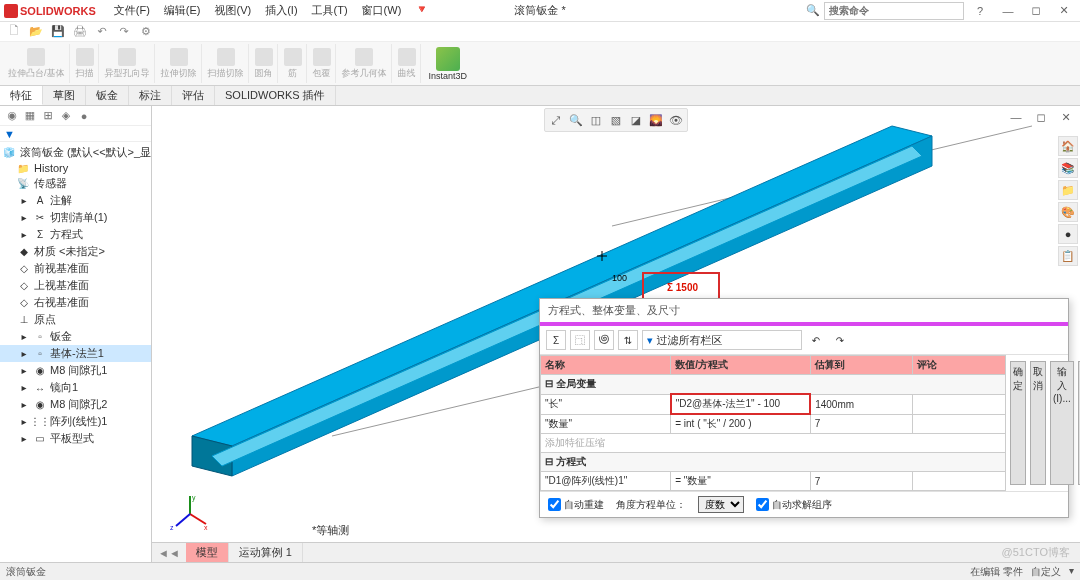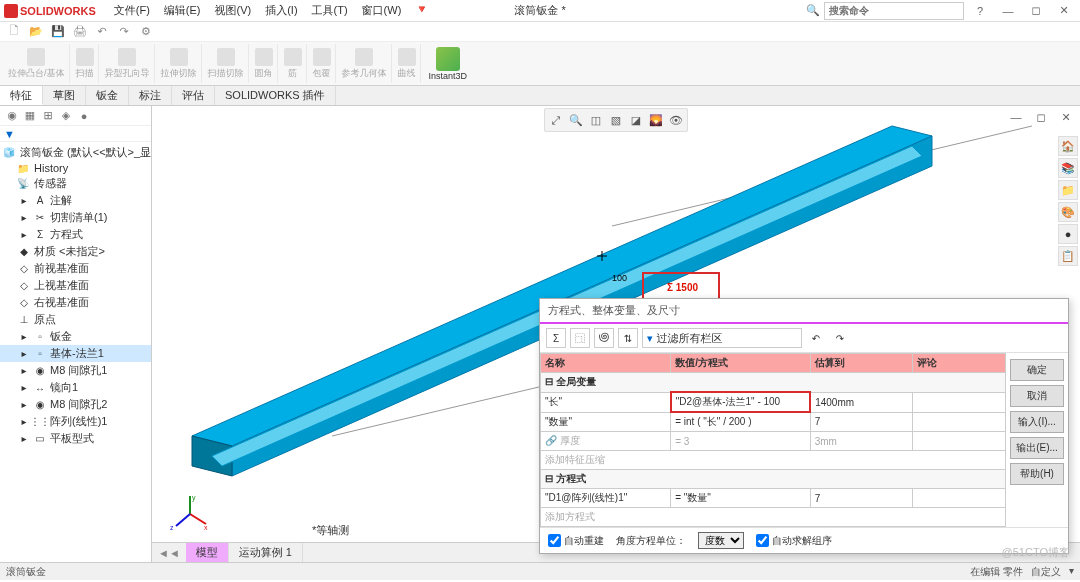--- a/index.html
+++ b/index.html
@@ -59,36 +59,36 @@
 
 .part-svg { position: absolute; top: 0; left: 0; }
 .dim-box { position: absolute; border: 2px solid #d92b2b; }
 
 
 .triad { position: absolute; left: 18px; bottom: 28px; width: 40px; height: 40px; }
 
 
 .bottom-tabs { position: absolute; left: 0; bottom: 0; height: 20px; display: flex; align-items: center; background: #f0f0f0; border-top: 1px solid #ccc; width: 100%; }
 .b-tab { padding: 2px 10px; font-size: 11px; cursor: pointer; border-right: 1px solid #ddd; }
-.b-tab.active { background: #f0abfc; }
+.b-tab.active { background: #fca5a5; }
 .axis-label { position: absolute; left: 160px; bottom: 24px; font-size: 11px; color: #333; }
 
 
 .status-bar { height: 18px; background: #f0f0f0; border-top: 1px solid #ccc; display: flex; align-items: center; padding: 0 6px; font-size: 10px; color: #555; }
 .status-right { margin-left: auto; display: flex; gap: 8px; }
 
 
 .eq-dialog { position: absolute; left: 539px; top: 298px; width: 530px; background: #fff; border: 1px solid #aaa; box-shadow: 2px 2px 8px rgba(0,0,0,0.2); }
-.eq-title { padding: 4px 8px; font-size: 11px; color: #555; border-bottom: 2px solid #d946ef; }
+.eq-title { padding: 4px 8px; font-size: 11px; color: #555; border-bottom: 4px solid #d946ef; }
 .eq-toolbar { padding: 4px 6px; display: flex; align-items: center; gap: 4px; border-bottom: 1px solid #e0e0e0; }
 .eq-tb-btn { width: 20px; height: 20px; border: 1px solid #ccc; display: flex; align-items: center; justify-content: center; cursor: pointer; font-size: 10px; }
 .eq-filter { border: 1px solid #ccc; height: 20px; width: 160px; display: flex; align-items: center; padding: 0 4px; }
 .eq-body { display: flex; }
 .eq-table-wrap { flex: 1; }
-.eq-side { width: 62px; padding: 6px 4px; display: flex; flex-direction: column; gap: 4px; }
+.eq-side { width: 62px; padding: 6px 4px; display: flex; flex-direction: row; gap: 4px; }
 .eq-side-btn { border: 1px solid #adadad; background: #e1e1e1; padding: 3px 2px; font-size: 10px; text-align: center; cursor: pointer; }
 .eq-table { width: 100%; border-collapse: collapse; font-size: 10px; }
 .eq-table th, .eq-table td { border: 1px solid #ccc; padding: 2px 4px; text-align: left; height: 18px; }
 .eq-table th { background: #fca5a5; font-weight: bold; }
 .eq-section td { background: #f7f7f7; font-weight: bold; }
 .eq-gray td { color: #aaa; }
 .eq-highlight { border: 2px solid #d92b2b !important; }
 .eq-footer { padding: 4px 8px; display: flex; align-items: center; gap: 12px; border-top: 1px solid #e0e0e0; font-size: 10px; }
 .eq-footer label { display: flex; align-items: center; gap: 3px; }
 .eq-footer select { border: 1px solid #666; font-size: 10px; padding: 1px 2px; }
@@ -411,40 +411,31 @@
           <td>1400mm</td>
               <td></td>
         </tr>
         <tr>
           <td>"数量"</td>
           <td>= int ( "长" / 200 )</td>
           <td>7</td>
               <td></td>
         </tr>
         <tr class="eq-gray">
-          <td><span>🔗</span> <span>厚度</span></td>
-          <td>= 3</td>
-          <td>3mm</td>
-              <td></td>
-        </tr>
-        <tr class="eq-gray">
               <td colspan="4">添加特征压缩</td>
             </tr>
         <tr class="eq-section">
               <td colspan="4"><span>⊟</span> <span>方程式</span></td>
             </tr>
         <tr>
           <td>"D1@阵列(线性)1"</td>
           <td>= "数量"</td>
           <td>7</td>
               <td></td>
         </tr>
-        <tr class="eq-gray">
-              <td colspan="4">添加方程式</td>
-            </tr>
       </tbody>
         </table>
     </div>
     <div class="eq-side">
       <div class="eq-side-btn">确定</div>
       <div class="eq-side-btn">取消</div>
       <div class="eq-side-btn">输入(I)...</div>
       <div class="eq-side-btn">输出(E)...</div>
       <div class="eq-side-btn">帮助(H)</div>
     </div>

